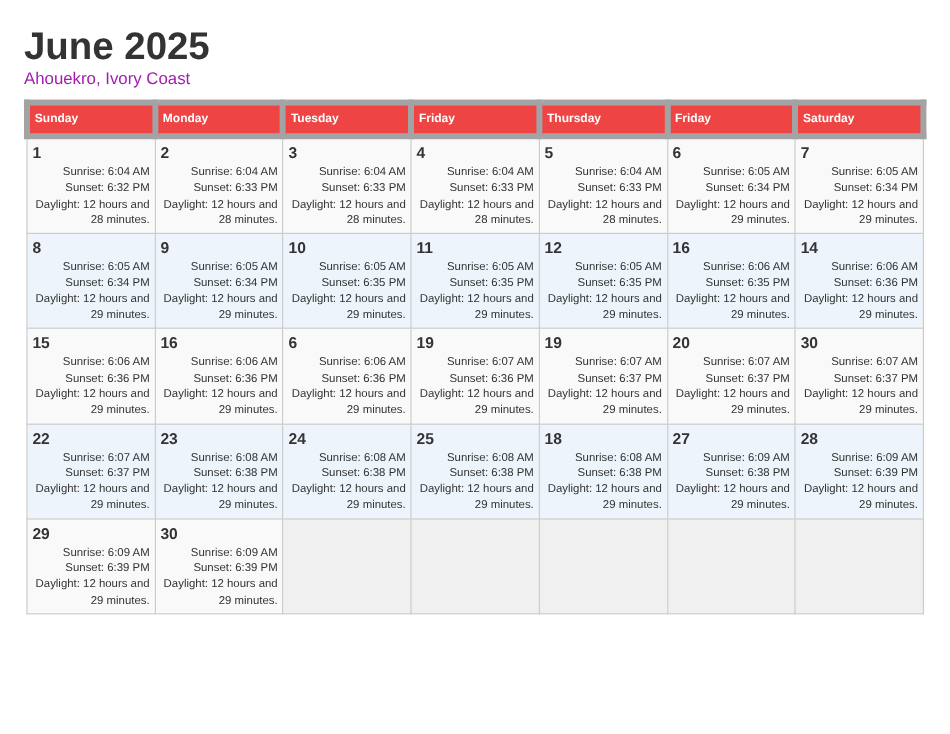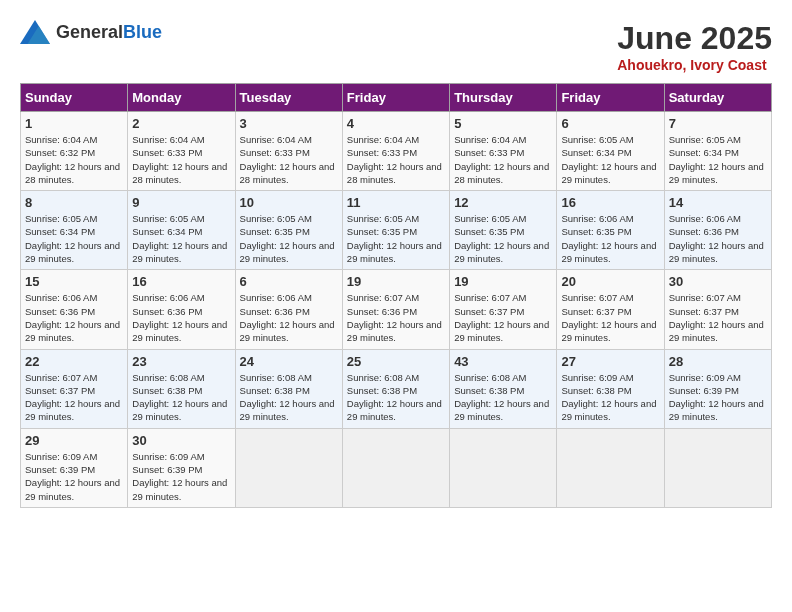--- a/index.html
+++ b/index.html
@@ -27,35 +27,34 @@
     }
     .title-area {
     }
     .main-title {
       font-size: 32px;
       font-weight: bold;
       color: #333;
     }
     .subtitle {
       font-size: 14px;
-      color: #b91c1c;
-      font-weight: bold;
+      color: #a21caf;
     }
     .calendar {
       width: 100%;
       border-collapse: collapse;
     }
     .calendar thead th {
-      background-color: #701a75;
+      background-color: #ef4444;
       color: #fff;
-      font-size: 13px;
+      font-size: 10px;
       font-weight: bold;
       padding: 6px 4px;
       text-align: left;
-      border: 1px solid #a3a3a3;
+      border: 5px solid #a3a3a3;
     }
     .calendar tbody td {
       vertical-align: top;
       border: 1px solid #ccc;
       padding: 4px;
       font-size: 10px;
       color: #333;
       min-height: 80px;
       width: calc(100% / 7);
     }
@@ -68,38 +67,30 @@
     .day-number {
       font-size: 13px;
       font-weight: bold;
       display: block;
       margin-bottom: 2px;
     }
     .day-detail {
       font-size: 9.5px;
       line-height: 1.4;
       color: #333;
+      text-align: right;
     }
     .empty-cell {
       background-color: #f0f0f0 !important;
     }
   </style>
 </head>
 <body>
 
 <div class="header-area">
-  <div class="logo">
-    <svg class="logo-icon" viewBox="0 0 40 32" xmlns="http://www.w3.org/2000/svg">
-      <polygon points="0,32 20,0 40,32" fill="#1a6bbf"></polygon>
-      <polygon points="10,32 25,8 40,32" fill="#2e8bc0" opacity="0.7"></polygon>
-    </svg>
-    <div>
-      <span style="font-size:18px;font-weight:bold;color:#333;">General</span><span style="font-size:18px;font-weight:bold;color:#1a6bbf;">Blue</span>
-    </div>
-  </div>
   <div class="title-area">
     <div class="main-title">June 2025</div>
     <div class="subtitle">Ahouekro, Ivory Coast</div>
   </div>
 </div>
 
 <table class="calendar">
   <thead>
     <tr>
     <th>Sunday</th>
@@ -263,21 +254,21 @@
 Sunset: 6:38 PM
 Daylight: 12 hours and 29 minutes.</div>
         </td>
         <td>
           <span class="day-number">25</span>
           <div class="day-detail" style="white-space: pre-line;">Sunrise: 6:08 AM
 Sunset: 6:38 PM
 Daylight: 12 hours and 29 minutes.</div>
         </td>
         <td>
-          <span class="day-number">43</span>
+          <span class="day-number">18</span>
           <div class="day-detail" style="white-space: pre-line;">Sunrise: 6:08 AM
 Sunset: 6:38 PM
 Daylight: 12 hours and 29 minutes.</div>
         </td>
         <td>
           <span class="day-number">27</span>
           <div class="day-detail" style="white-space: pre-line;">Sunrise: 6:09 AM
 Sunset: 6:38 PM
 Daylight: 12 hours and 29 minutes.</div>
         </td>

